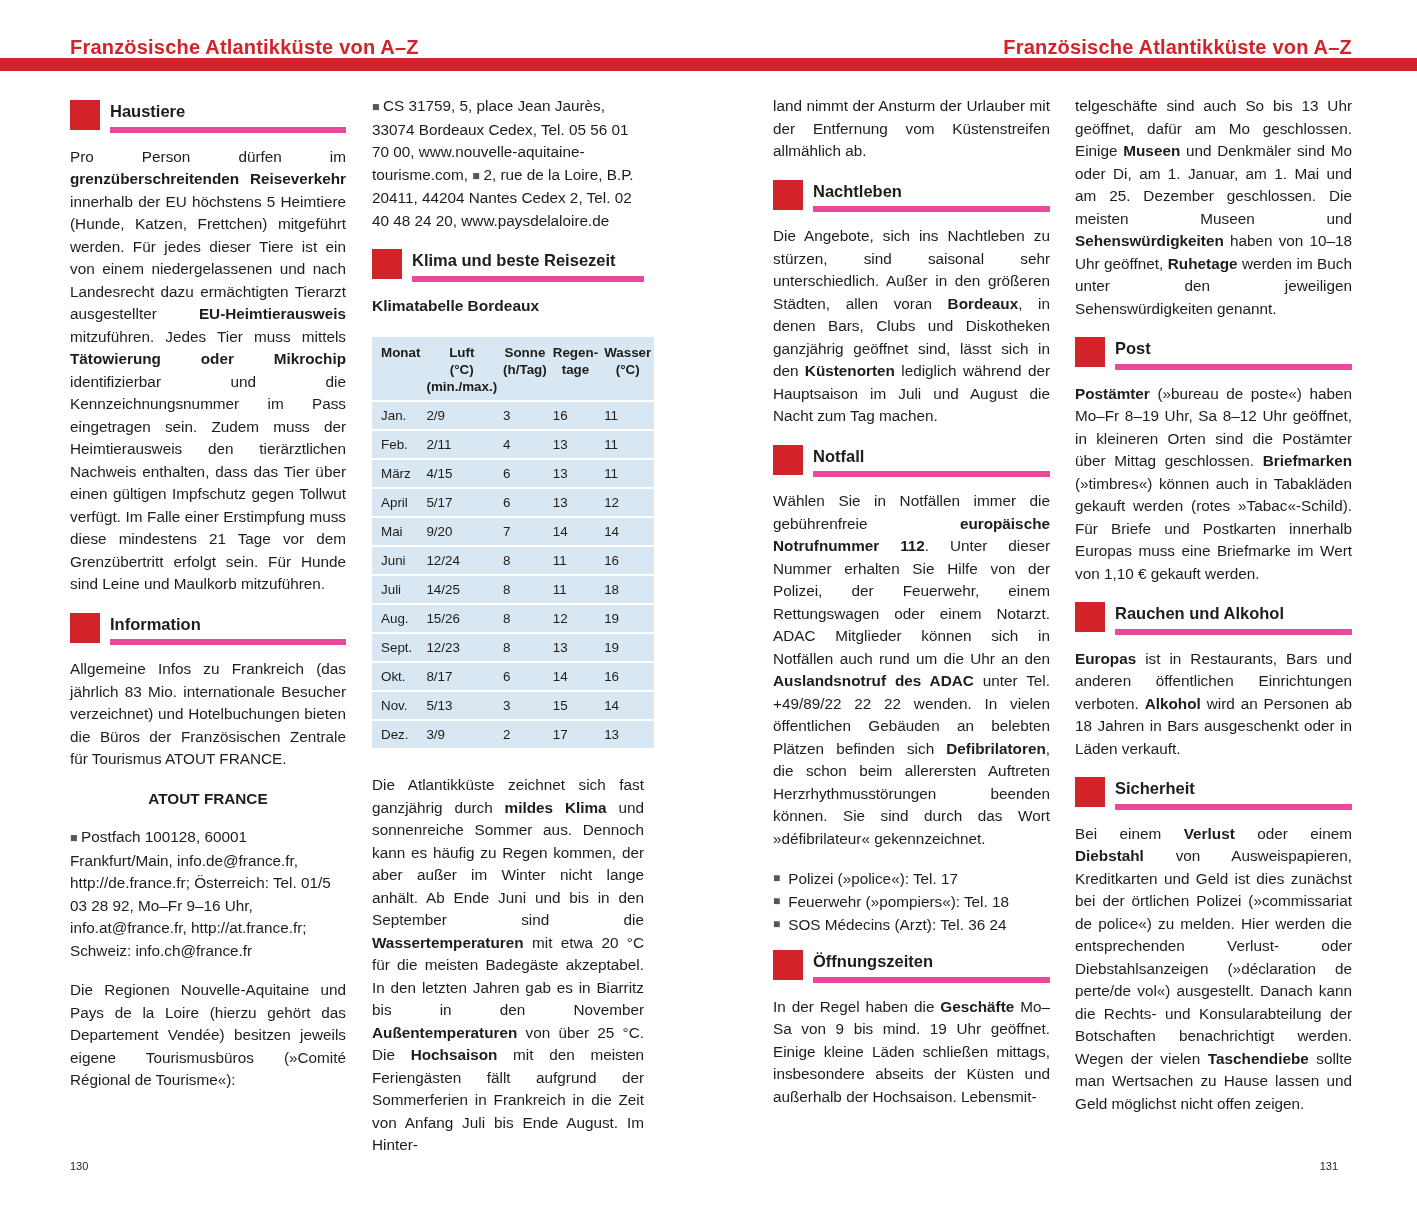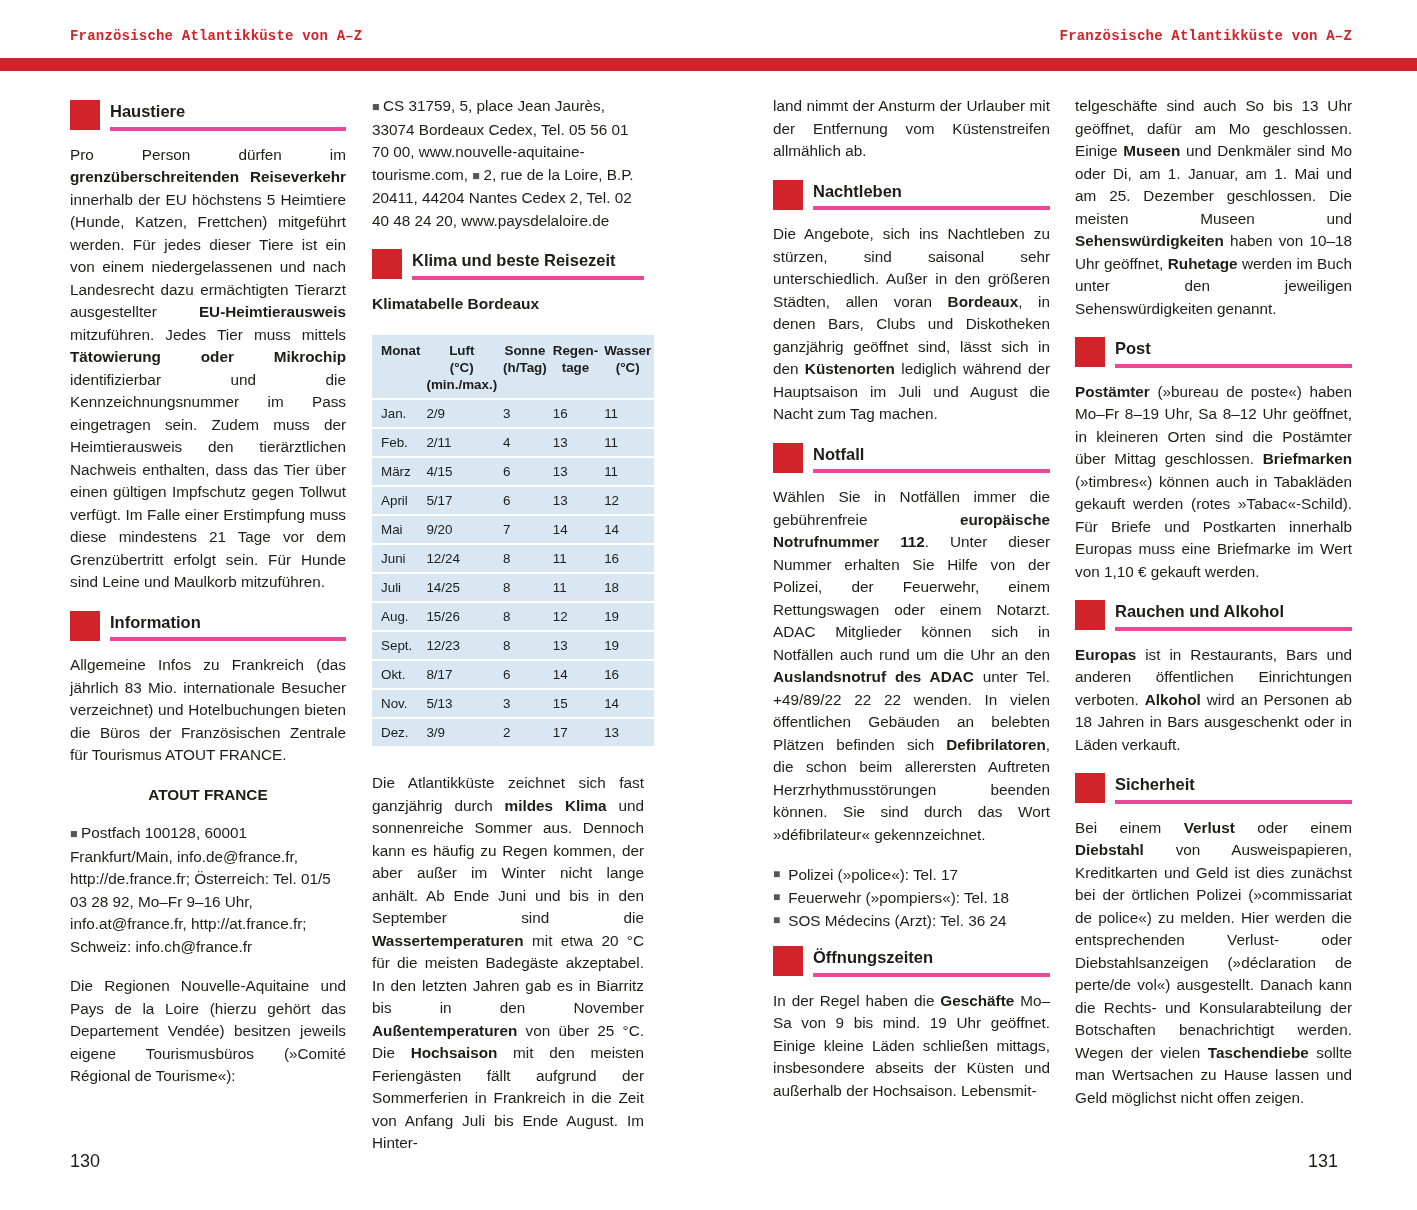--- a/index.html
+++ b/index.html
@@ -8,24 +8,23 @@
     width:1417px; height:1210px;
     font-family:"Liberation Sans", sans-serif;
     color:#1d1d1b;
     position:relative;
     overflow:hidden;
   }
   .page { position:relative; width:1417px; height:1210px; overflow:hidden; }
 
   
   .head-title {
-    position:absolute; top:28px;
-    font-size:14px; font-weight:bold; color:#d2232a;
+    position:absolute; top:36px;
+    font-size:20px; font-weight:bold; color:#d2232a;
     letter-spacing:0.2px;
-    font-family:Liberation Mono, monospace;
   }
   .head-title.left { left:70px; }
   .head-title.right { right:65px; }
   .red-bar {
     position:absolute; top:58px; left:0;
     width:1417px; height:13px; background:#d2232a;
   }
 
   
   .col {
@@ -42,21 +41,21 @@
   p { margin-bottom:17px; }
   p.address { text-align:left; hyphens:none; }
   .b { font-weight:bold; }
   .m { color:#55565a; font-size:0.82em; }
 
   
   .section-head { display:flex; align-items:stretch; margin:14px 0 13px; }
   .section-head.first { margin-top:5px; }
   .red-square { width:30px; height:30px; background:#d2232a; flex:none; margin-right:10px; }
   .sh-text {
-    flex:1; border-bottom:4px solid #ec4899;
+    flex:1; border-bottom:6px solid #ec4899;
     font-weight:bold; font-size:16.5px; color:#1d1d1b;
     display:flex; align-items:flex-end; padding-bottom:4px;
     text-align:left;
   }
 
   .subhead { font-weight:bold; margin:4px 0 16px; text-align:center; }
 
   
   .climate-title { font-weight:bold; font-size:15.5px; margin:2px 0 20px; text-align:left; }
   table.climate { width:100%; border-collapse:collapse; font-size:13.4px; line-height:17px; margin-bottom:24px; }
@@ -69,21 +68,21 @@
   .climate td { height:29px; vertical-align:middle; }
   col.c-monat { width:58px; } col.c-luft { width:62px; }
   col.c-sonne { width:58px; } col.c-regen { width:50px; } col.c-wasser { width:44px; }
 
   
   ul.sq-list { list-style:none; margin:2px 0 12px; text-align:left; }
   ul.sq-list li { display:flex; gap:8px; line-height:23px; }
   ul.sq-list .sqm { flex:none; color:#55565a; font-size:12px; line-height:23px; }
 
   
-  .page-num { position:absolute; bottom:38px; font-size:18px; color:#1d1d1b; }
+  .page-num { position:absolute; bottom:38px; font-size:11px; color:#1d1d1b; }
   .page-num.left { left:70px; }
   .page-num.right { right:79px; }
 </style>
 </head>
 <body>
 
 <main class="page">
 
   <div class="head-title left">Französische Atlantikküste von A–Z</div>
   <div class="head-title right">Französische Atlantikküste von A–Z</div>

